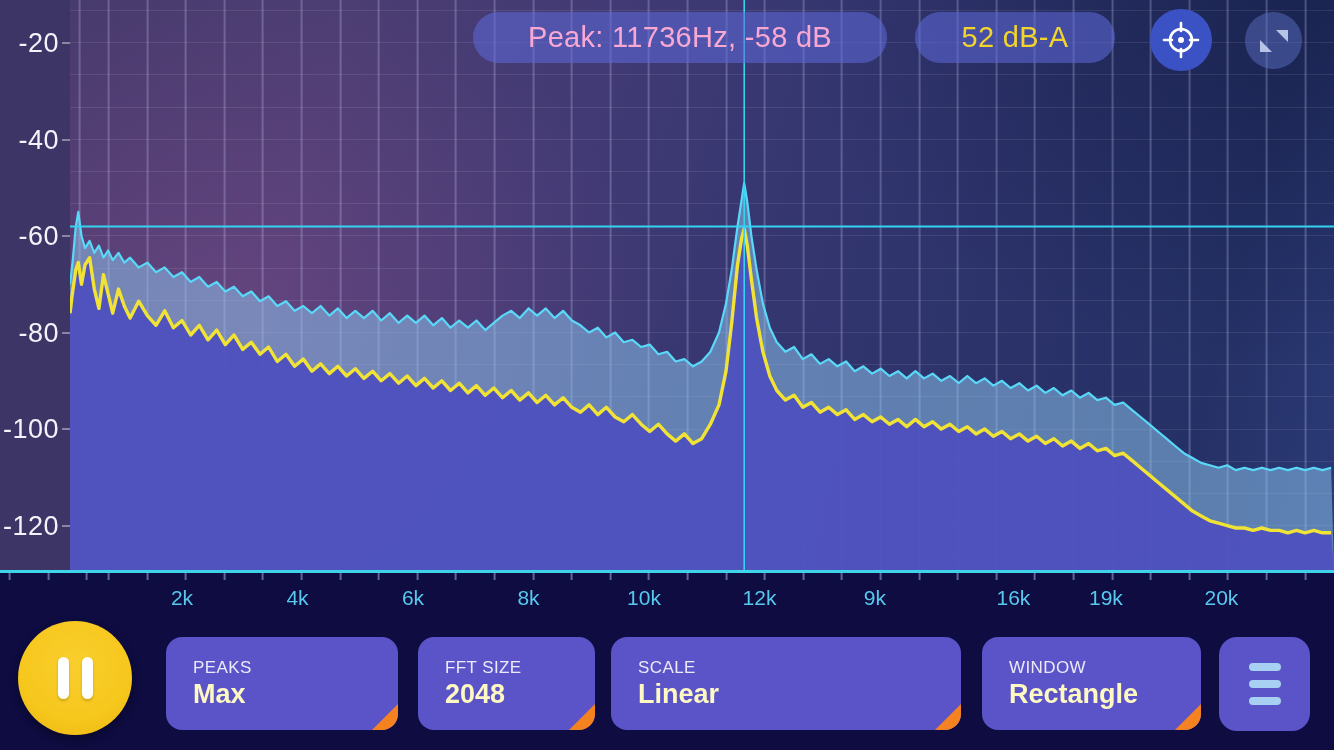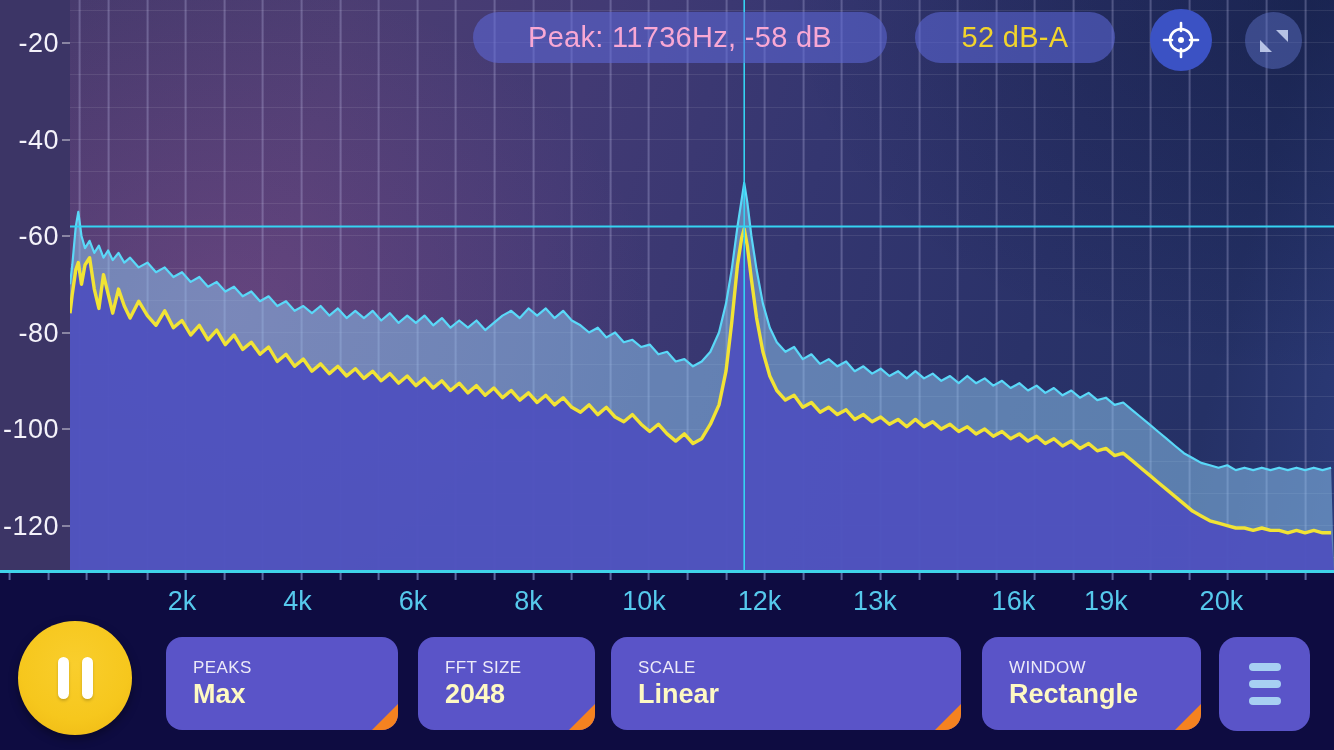--- a/index.html
+++ b/index.html
@@ -41,21 +41,21 @@
     position:absolute;left:0;top:570px;width:1334px;height:52px;
     background:#0e0c41;z-index:3;border-top:3px solid #40d4ea;
   }
   .x-axis .ticks{
     position:absolute;left:0;top:0;width:100%;height:7px;
     background-image:repeating-linear-gradient(90deg, rgba(130,150,210,.65) 0 2px, transparent 2px 38.6px);
     background-position:107.6px 0;
   }
   .x-label{
     position:absolute;top:13px;transform:translateX(-50%);
-    color:#56c9ec;font-size:27px;font-weight:500;white-space:nowrap;
+    color:#56c9ec;font-size:21px;font-weight:500;white-space:nowrap;
   }
   
   .pill{
     position:absolute;top:12px;height:51px;border-radius:26px;
     background:rgba(94,106,218,.55);display:flex;align-items:center;justify-content:center;
     z-index:5;
   }
   .pill-peak{left:473px;width:414px;}
   .pill-dba{left:915px;width:200px;}
   .pill-peak span{color:#f9a8d4;font-size:29px;font-weight:500;letter-spacing:.3px;}
@@ -130,21 +130,21 @@
     </div>
 
   <div class="x-axis" id="x-axis">
     <div class="ticks"></div>
   <div class="x-label" style="left: 182px;">2k</div>
       <div class="x-label" style="left: 297.5px;">4k</div>
       <div class="x-label" style="left: 413px;">6k</div>
       <div class="x-label" style="left: 528.5px;">8k</div>
       <div class="x-label" style="left: 644px;">10k</div>
       <div class="x-label" style="left: 759.5px;">12k</div>
-      <div class="x-label" style="left: 874.9px;">13k</div>
+      <div class="x-label" style="left: 874.9px;">9k</div>
       <div class="x-label" style="left: 990.4px; margin-left: 23px;">16k</div>
       <div class="x-label" style="left: 1105.9px;">19k</div>
       <div class="x-label" style="left: 1221.4px;">20k</div>
     </div>
 
   <div class="pill pill-peak">
     <span>Peak: 11736Hz, -58 dB</span>
   </div>
   <div class="pill pill-dba">
     <span>52 dB-A</span>

